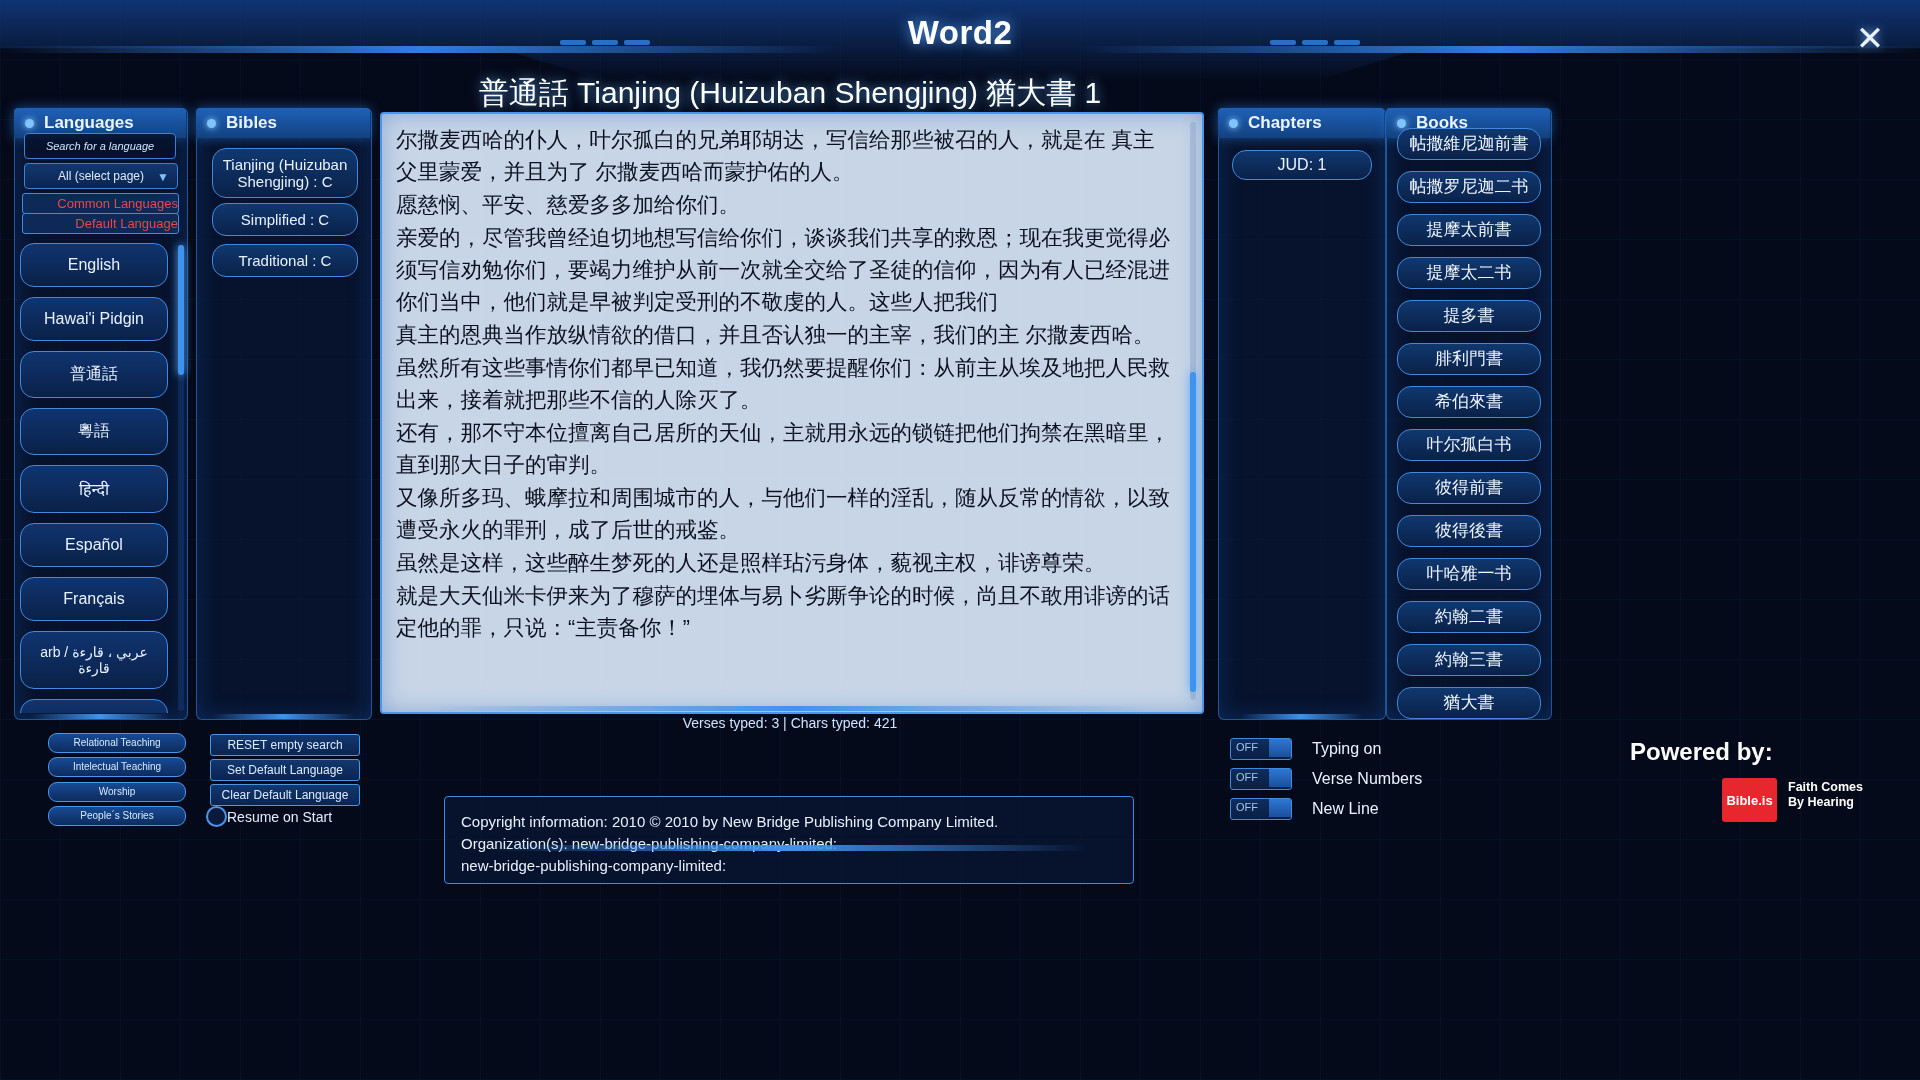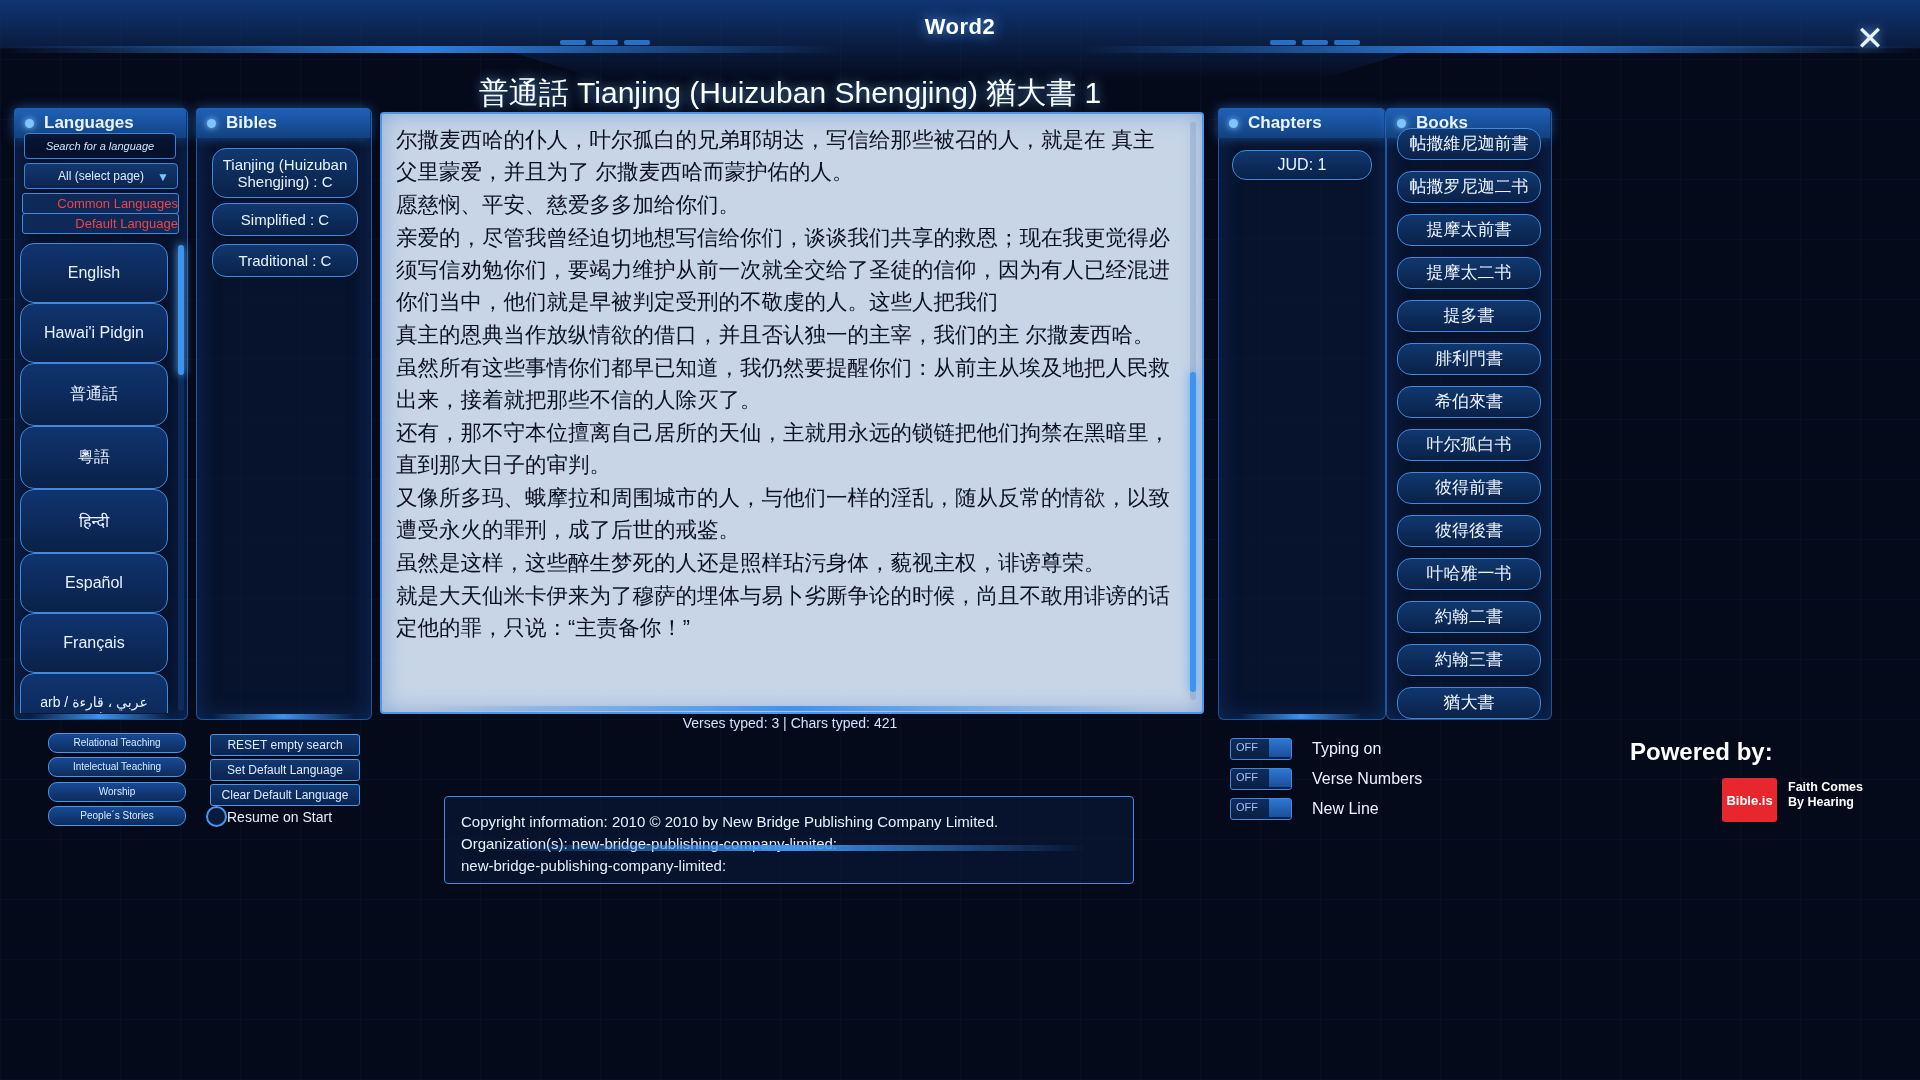--- a/index.html
+++ b/index.html
@@ -26,21 +26,21 @@
   }
   
   .topbar{position:absolute;top:0;left:0;width:1920px;height:78px;}
   .topbar .swoosh{
     position:absolute;top:0;left:0;right:0;height:78px;
     background:linear-gradient(180deg, rgba(18,60,130,.85), rgba(8,26,62,.1));
     clip-path:polygon(0 0,100% 0,100% 62%,74% 62%,69% 100%,31% 100%,26% 62%,0 62%);
   }
   .title{
     position:absolute;top:14px;left:0;width:1920px;text-align:center;
-    font-size:22px;font-weight:bold;color:#ffffff;letter-spacing:.5px;
+    font-size:33px;font-weight:bold;color:#ffffff;letter-spacing:.5px;
     text-shadow:0 0 14px rgba(90,170,255,.9);
   }
   .deco-line{position:absolute;height:7px;border-radius:3px;background:linear-gradient(90deg,rgba(60,150,255,0),#2f7fe0,rgba(60,150,255,0));}
   .deco-l{top:46px;left:0px;width:840px;}
   .deco-r{top:46px;right:0px;width:840px;}
   .dashes{position:absolute;top:40px;display:flex;gap:6px;}
   .dashes span{display:block;width:26px;height:5px;background:#2e7fdd;opacity:.85;border-radius:2px;}
   .close-btn{
     position:absolute;top:20px;right:30px;width:40px;height:40px;
     color:#e9f3ff;font-size:34px;line-height:36px;text-align:center;cursor:pointer;
@@ -77,26 +77,26 @@
   .pill-link{
     position:absolute;left:22px;width:155px;height:19px;line-height:19px;text-align:right;
     font-size:13px;color:#ef4444;background:rgba(16,48,98,.8);border:1px solid #3f8ae0;border-radius:3px;
   }
   #common-languages{top:193px;}
   #default-language{top:213px;}
   .lang-list{
     position:absolute;left:20px;top:243px;width:158px;height:470px;overflow:hidden;
   }
   .lang-item{
-    width:148px;min-height:30px;
+    width:148px;min-height:30px;margin-bottom:10px;
     background:linear-gradient(180deg,#0f3färb,#0b2450);
     background:linear-gradient(180deg,#103470,#0a2148);
     border:1px solid #3f8ae0;border-radius:14px;
     display:flex;align-items:center;justify-content:center;text-align:center;
-    color:#e8f2ff;font-size:16px;padding:20px 2px;box-sizing:border-box;
+    color:#e8f2ff;font-size:16px;padding:12px 2px;box-sizing:border-box;
   }
   .lang-item.small{font-size:14px;line-height:16px;}
   .scroll-track{position:absolute;width:6px;border-radius:3px;background:rgba(20,60,120,.5);}
   .scroll-thumb{position:absolute;width:6px;border-radius:3px;background:#3e93ee;box-shadow:0 0 8px #57a9ff;}
 
   
   .tag-pill{
     position:absolute;left:48px;width:136px;height:18px;line-height:18px;text-align:center;
     font-size:10px;color:#d6e9ff;background:linear-gradient(180deg,#174a95,#0d2c5d);
     border:1px solid #4a96e8;border-radius:9px;

